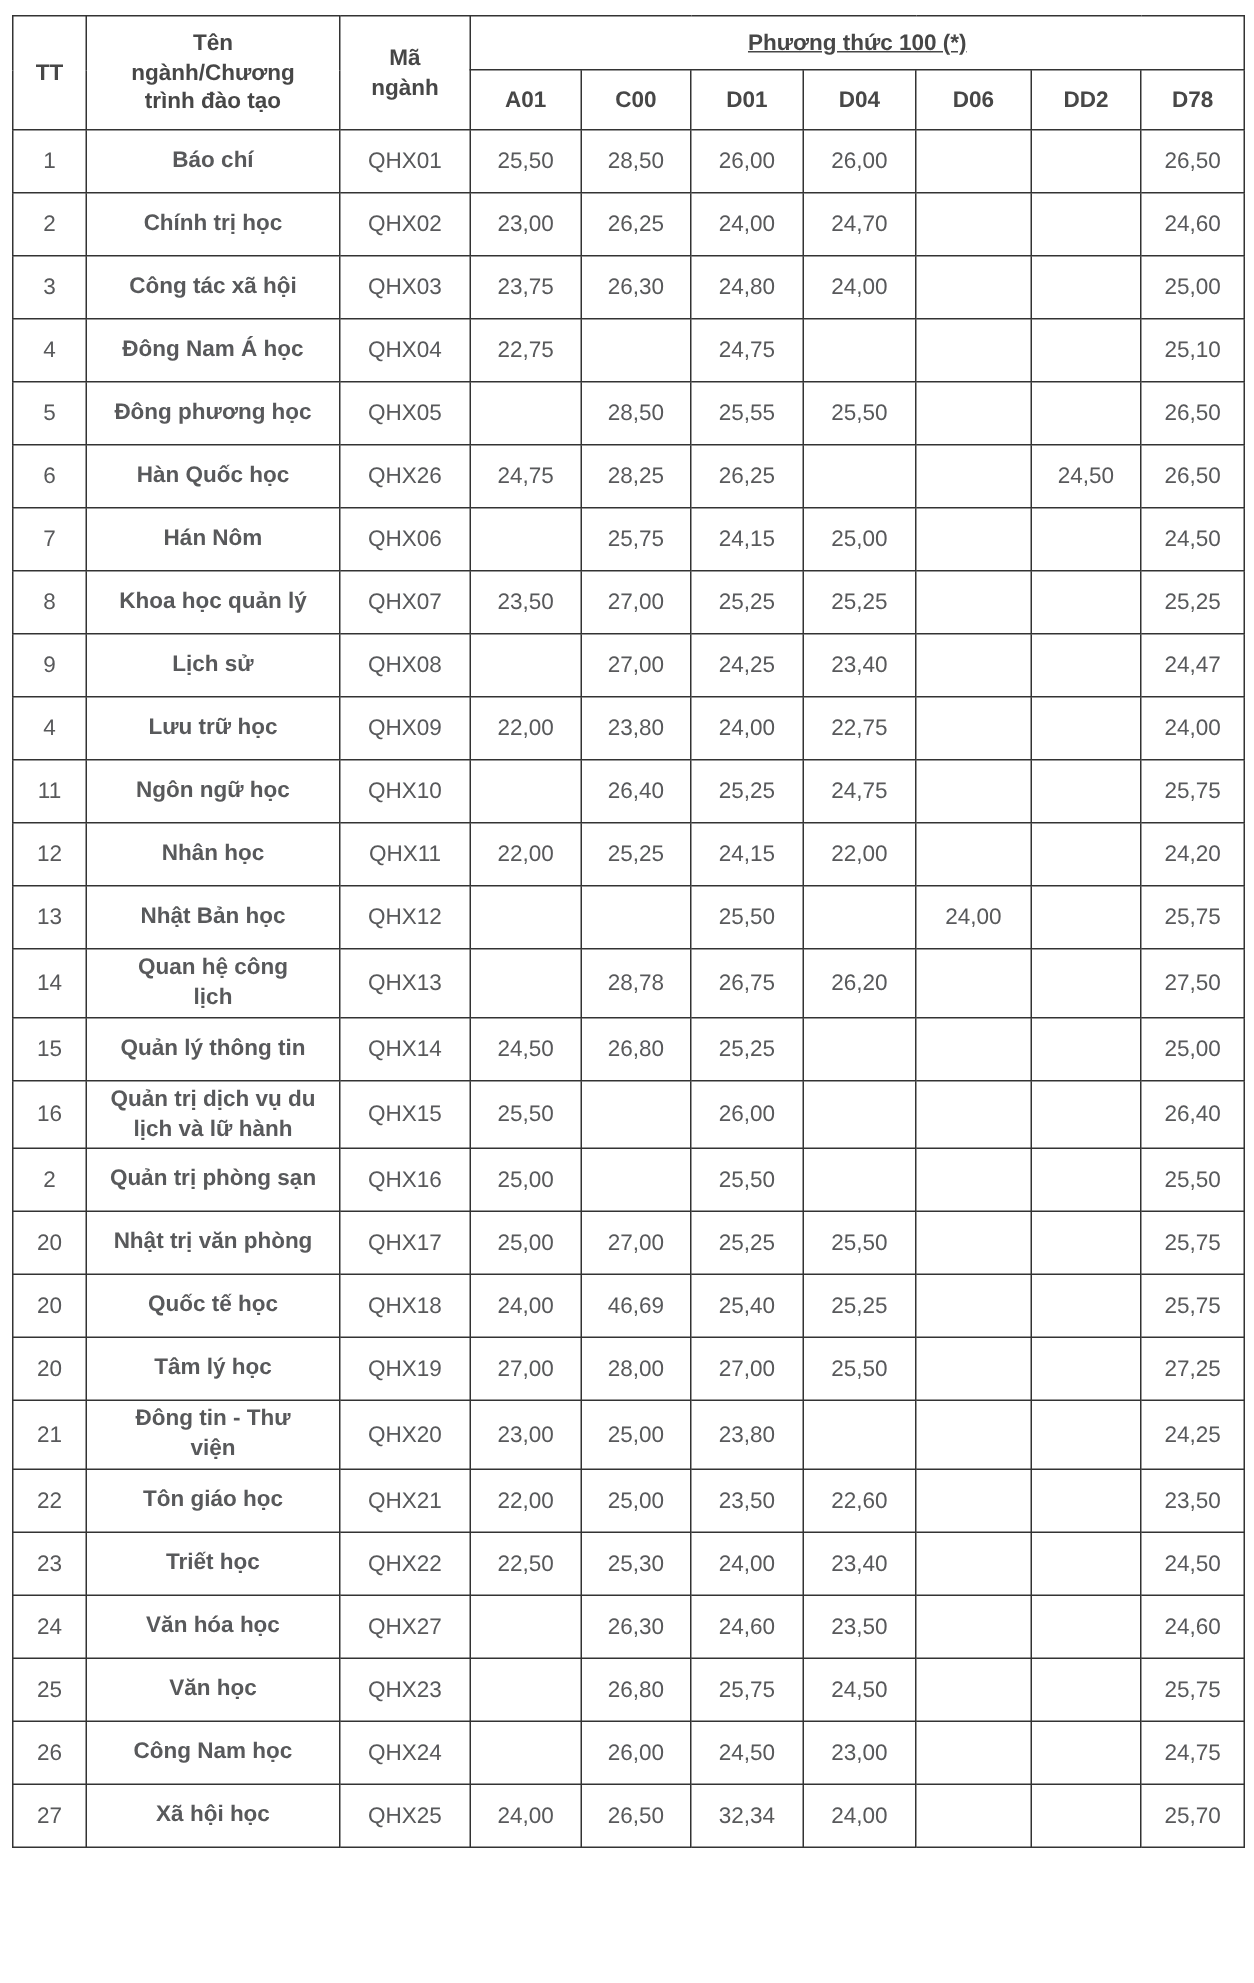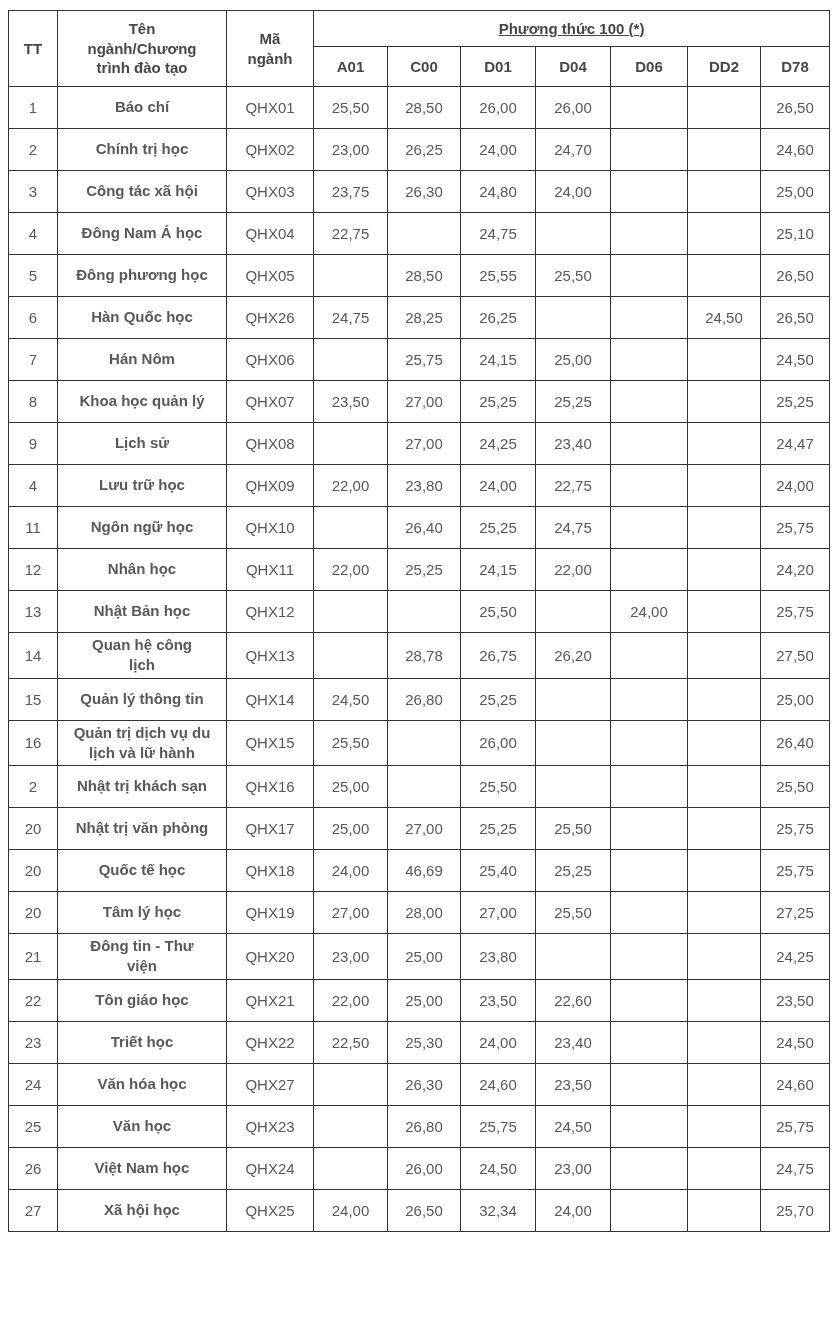--- a/index.html
+++ b/index.html
@@ -276,21 +276,21 @@
           <td>25,50</td>
           <td></td>
           <td>26,00</td>
           <td></td>
           <td></td>
           <td></td>
           <td>26,40</td>
         </tr>
         <tr>
           <td>2</td>
-          <td class="name-cell">Nhật trị khách sạn</td>
+          <td class="name-cell">Quản trị phòng sạn</td>
           <td>QHX16</td>
           <td>25,00</td>
           <td></td>
           <td>25,50</td>
           <td></td>
           <td></td>
           <td></td>
           <td>25,50</td>
         </tr>
         <tr>
@@ -385,21 +385,21 @@
           <td></td>
           <td>26,80</td>
           <td>25,75</td>
           <td>24,50</td>
           <td></td>
           <td></td>
           <td>25,75</td>
         </tr>
         <tr>
           <td>26</td>
-          <td class="name-cell">Việt Nam học</td>
+          <td class="name-cell">Công Nam học</td>
           <td>QHX24</td>
           <td></td>
           <td>26,00</td>
           <td>24,50</td>
           <td>23,00</td>
           <td></td>
           <td></td>
           <td>24,75</td>
         </tr>
         <tr>

